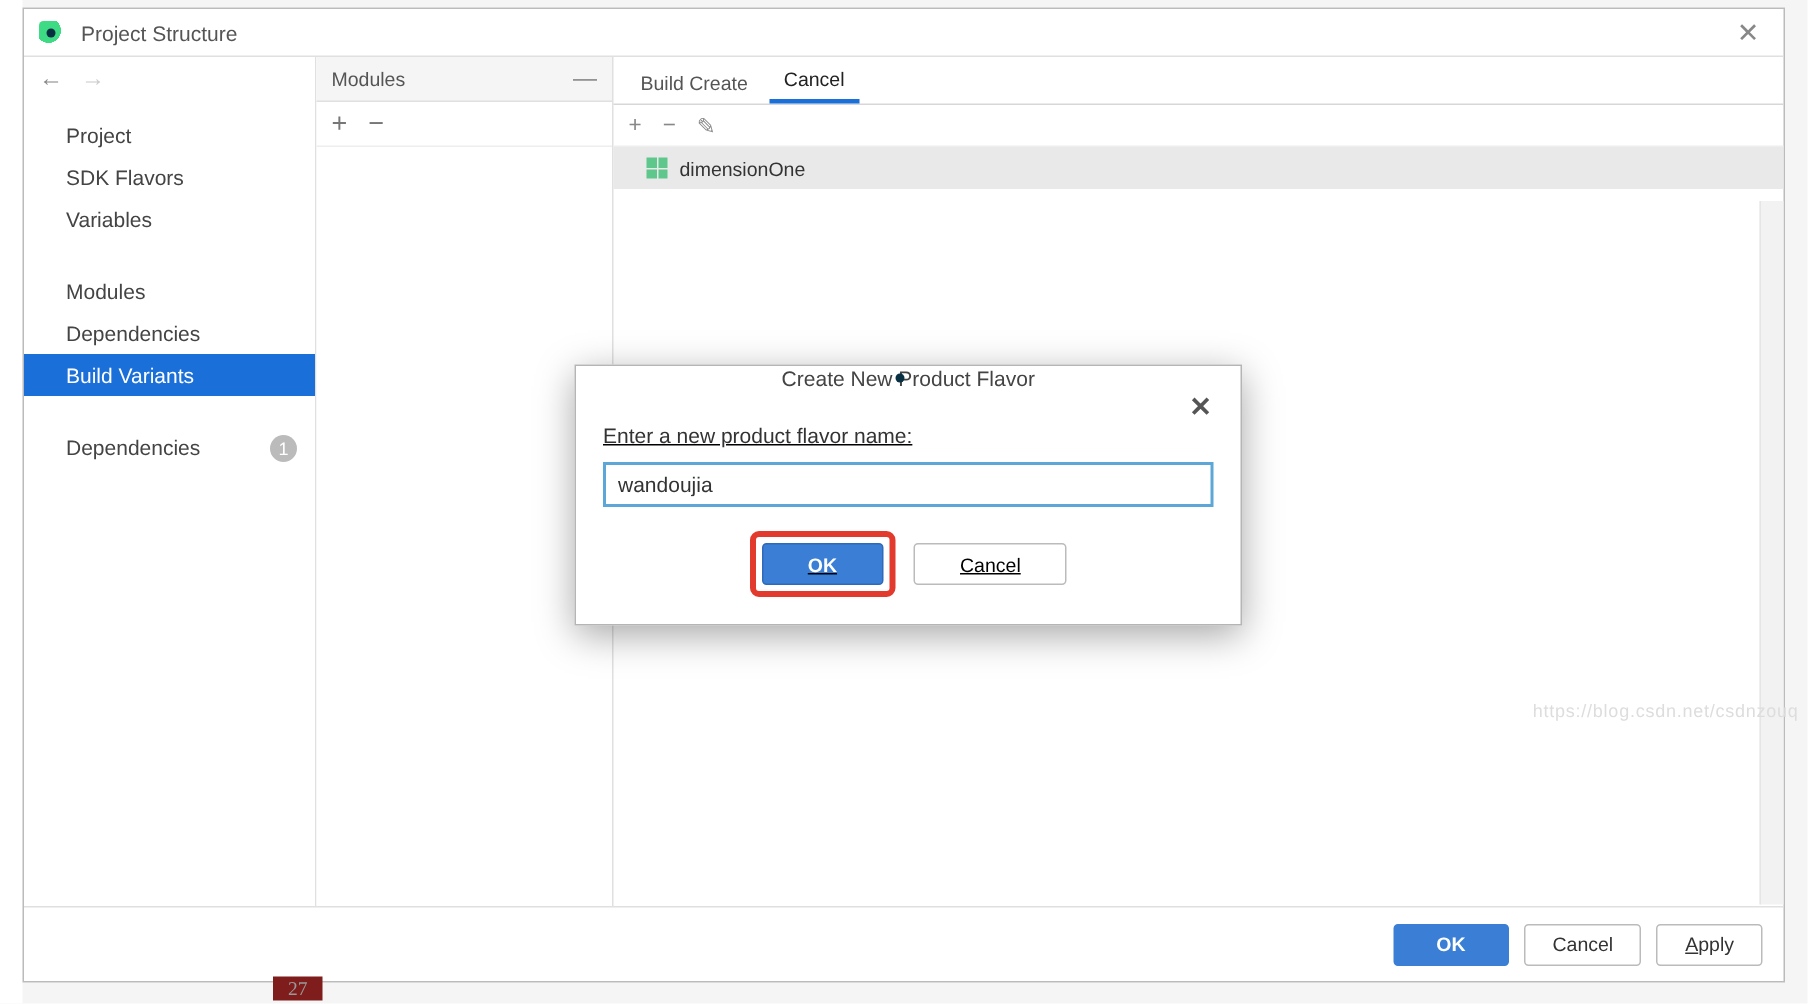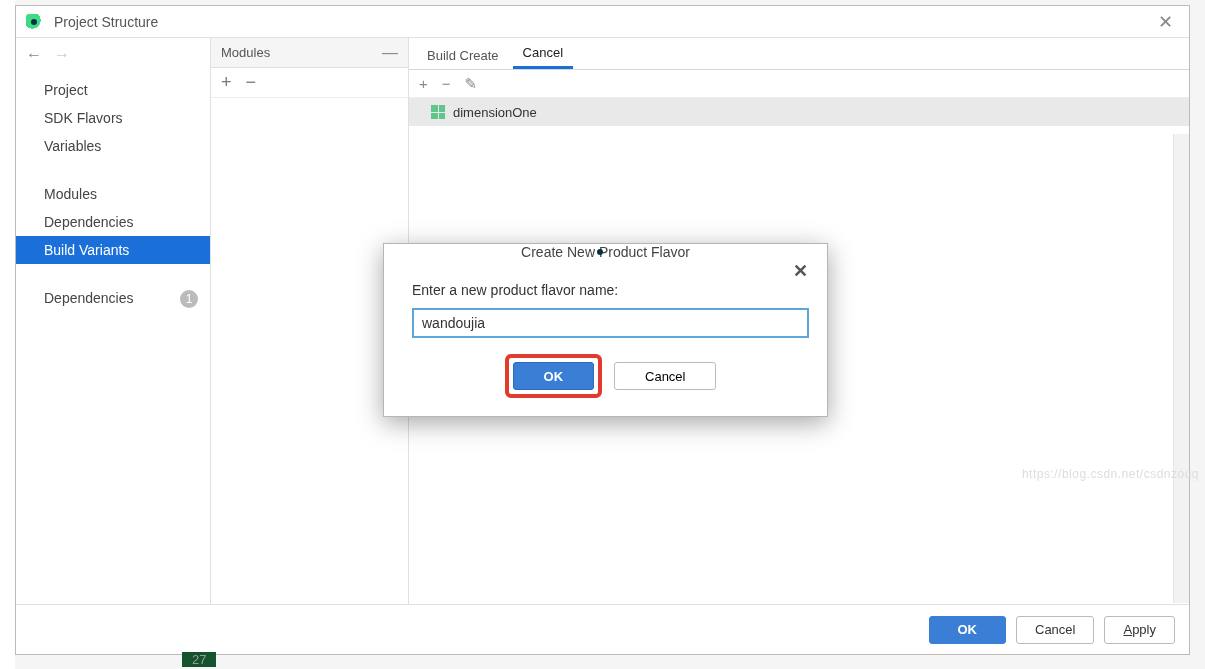--- a/index.html
+++ b/index.html
@@ -57,34 +57,34 @@
     .btn { height:28px; padding:0 18px; border:1px solid #bbb; background:#fff; font-size:13px; color:#333; border-radius:3px; cursor:pointer;}
     .btn.primary { background:#3a7fd5; color:#fff; border-color:#3a7fd5; font-weight:600; padding:0 28px;}
     .btn .mnemonic { text-decoration: underline; }
     
     
     .modal { position:absolute; left:383px; top:243px; width:445px; background:#fff; border:1px solid #b5b5b5; box-shadow:0 6px 24px rgba(0,0,0,0.35); z-index:10; }
     .modal-title { height:36px; display:flex; align-items:center; padding:0 19px;flex-direction:column;}
     .modal-title .logo { margin-right:12px;}
     .modal-title-text { font-size:14px; color:#444;}
     .modal-close { margin-left:auto; font-size:18px; color:#555; cursor:pointer; font-weight:600;}
-    .modal-body { padding: 2px 18px 18px 28px;}
+    .modal-body { padding: 2px 18px 18px 18px; text-decoration: underline;}
     .modal-label { font-size:14px; color:#333; margin-bottom:10px;}
     .modal-input { width:100%; height:30px; border:2px solid #5ca7d8; padding:0 8px; font-size:14px; color:#333; outline:none;}
     .modal-buttons { display:flex; justify-content:center; gap:12px; margin-top:16px; align-items:center;}
     .ok-highlight { border:4px solid #e23b2e; border-radius:6px; padding:4px; display:inline-flex;}
     .modal-btn { height:28px; padding:0 30px; border:1px solid #bbb; background:#fff; font-size:13px; border-radius:3px; cursor:pointer;}
     .modal-btn.primary { background:#3a7fd5; color:#fff; border-color:#2e6ab8; font-weight:600;}
     
     
     .watermark { position:absolute; right:6px; bottom:188px; font-size:12px; color:#ddd; letter-spacing:0.5px;}
     
     
     .code-frag { position:absolute; left:182px; bottom:0; height:20px; font-family: Consolas, monospace; font-size:13px; color:#333; display:flex; align-items:center;}
-    .code-frag .ln { background:#14532d; padding:0 10px; color:#999; margin-right:20px;}
+    .code-frag .ln { background:#7f1d1d; padding:0 10px; color:#999; margin-right:20px;font-family:Liberation Serif, serif;}
   </style>
 </head>
 <body>
 
 <div class="left-gutter"></div>
 
 <div class="window">
   <div class="titlebar">
     <div class="logo"></div>
     <div class="titlebar-title">Project Structure</div>

